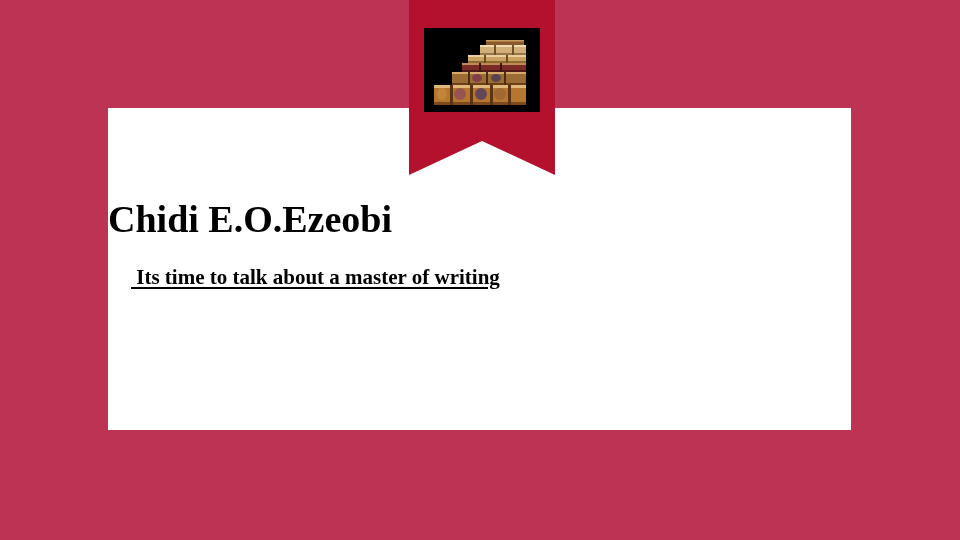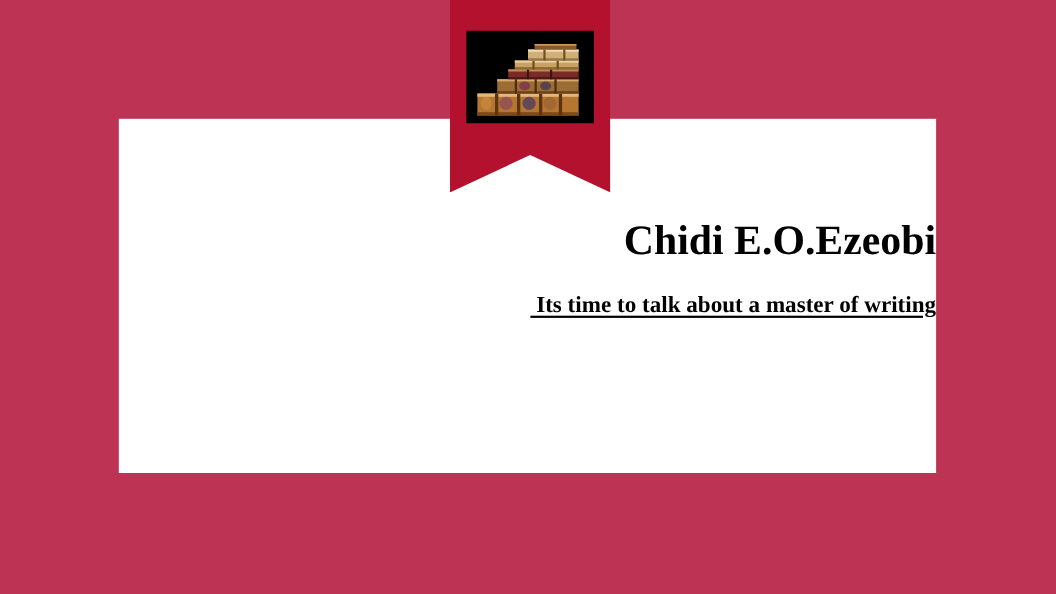--- a/index.html
+++ b/index.html
@@ -58,34 +58,35 @@
     width: 116px;
     height: 84px;
   }
 
   
   #text-block {
     position: absolute;
     left: 108px;
     top: 196px;
     width: 743px;
-    text-align: right;
+    text-align: left;
   }
   #title {
     font-family: "Liberation Serif", serif;
     font-weight: bold;
     font-size: 38px;
     line-height: 46px;
     color: #000000;
     letter-spacing: 0px;
     margin: 0;
     white-space: pre;
   }
   #subtitle-wrap {
     margin-top: 22px;
+    padding-left: 23px;
   }
   #subtitle {
     font-family: "Liberation Serif", serif;
     font-weight: bold;
     font-size: 21px;
     line-height: 26px;
     color: #000000;
     text-decoration: underline;
     text-underline-offset: 3px;
     white-space: pre;

